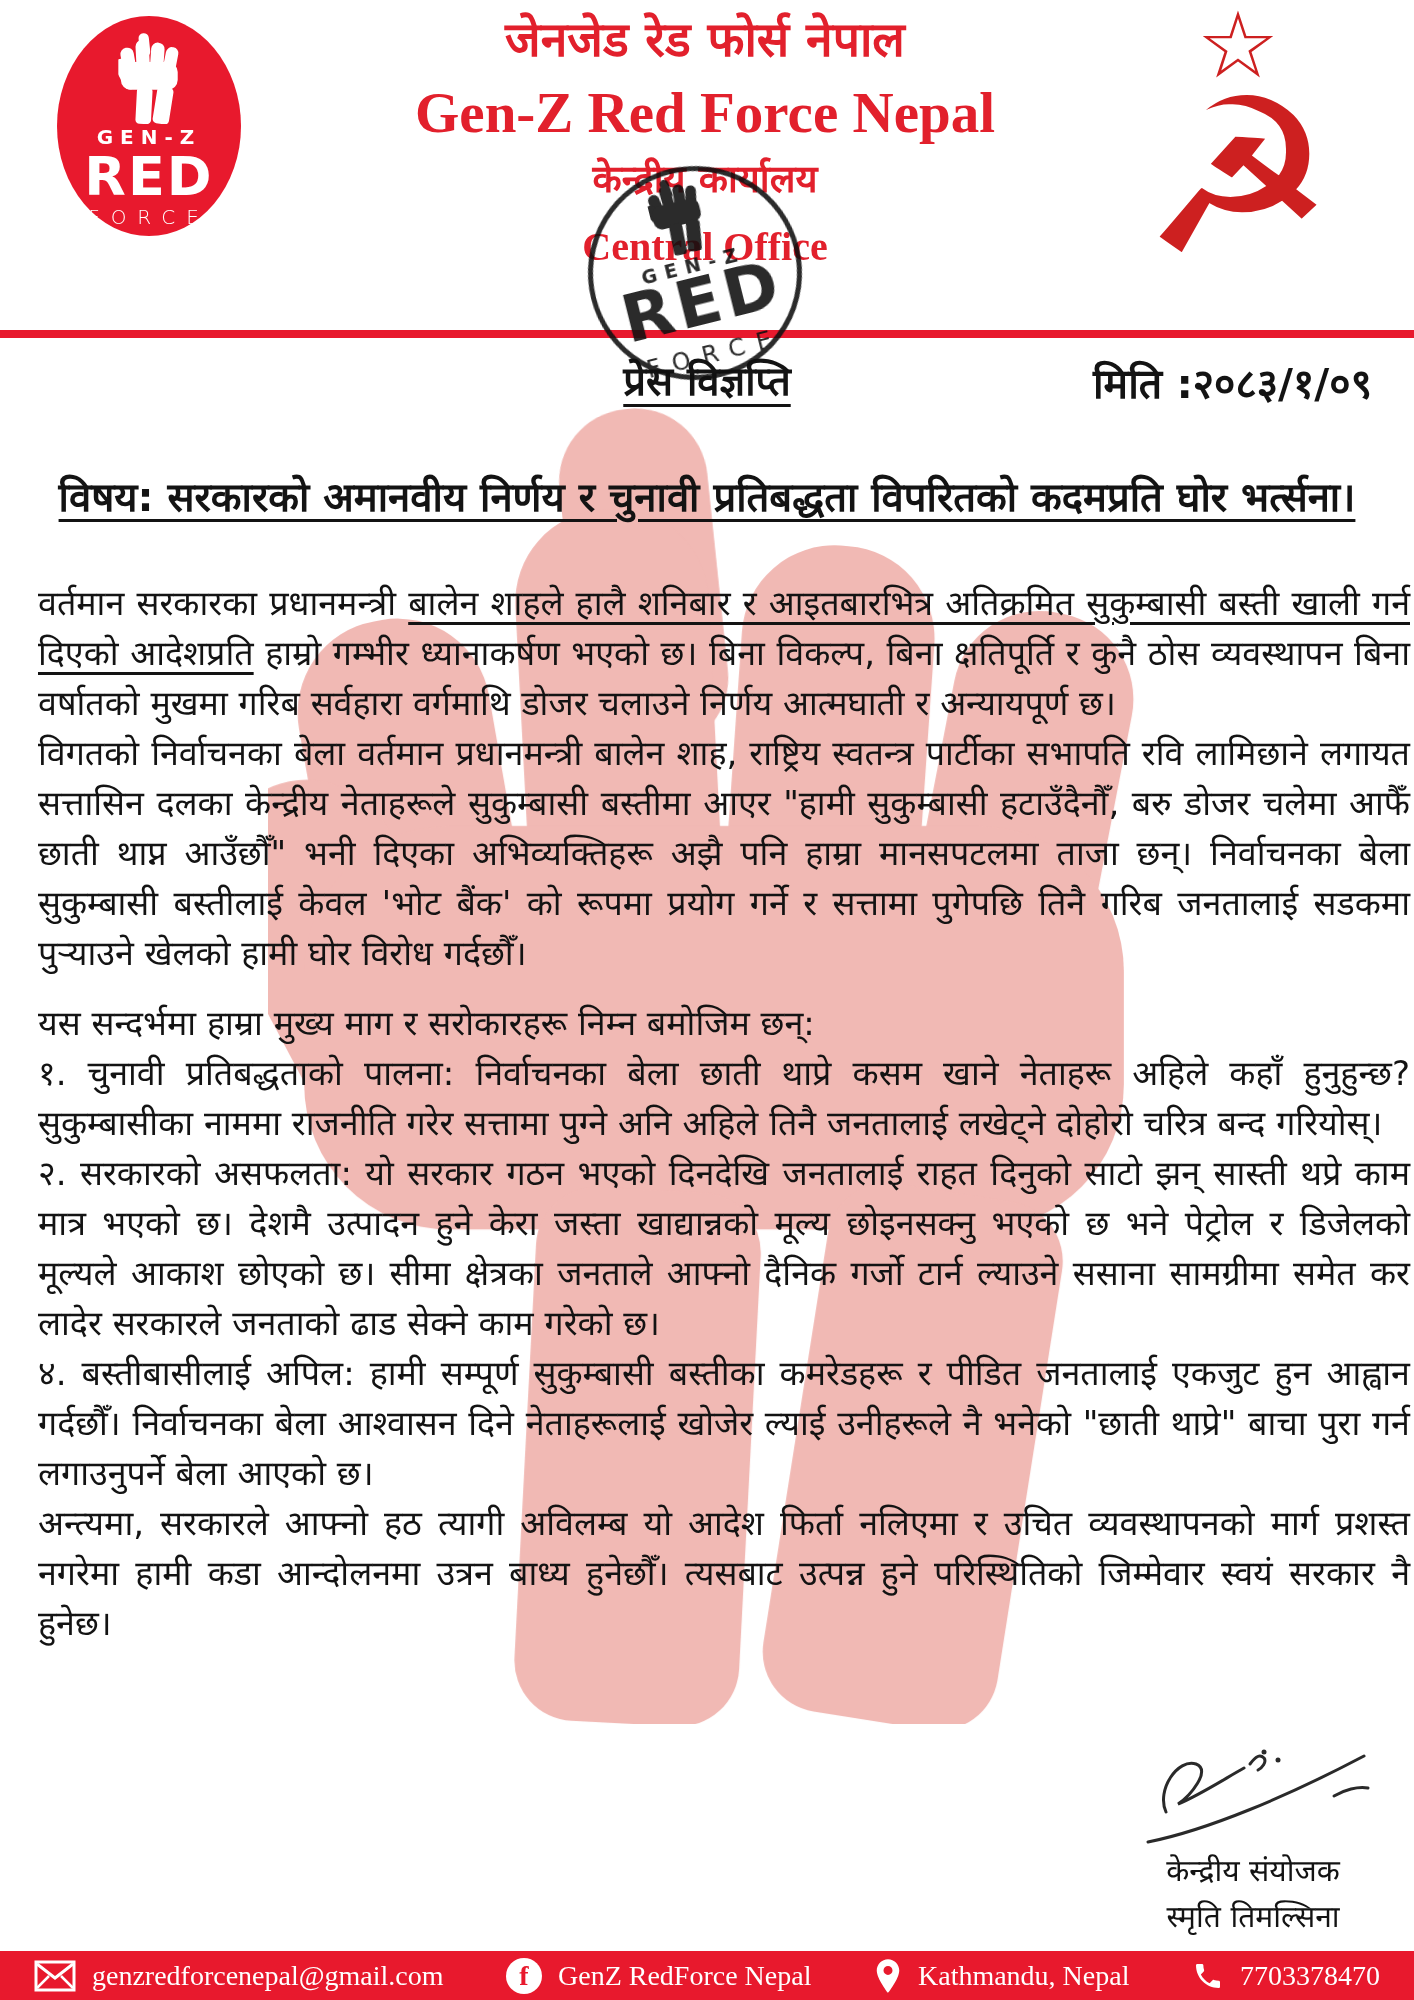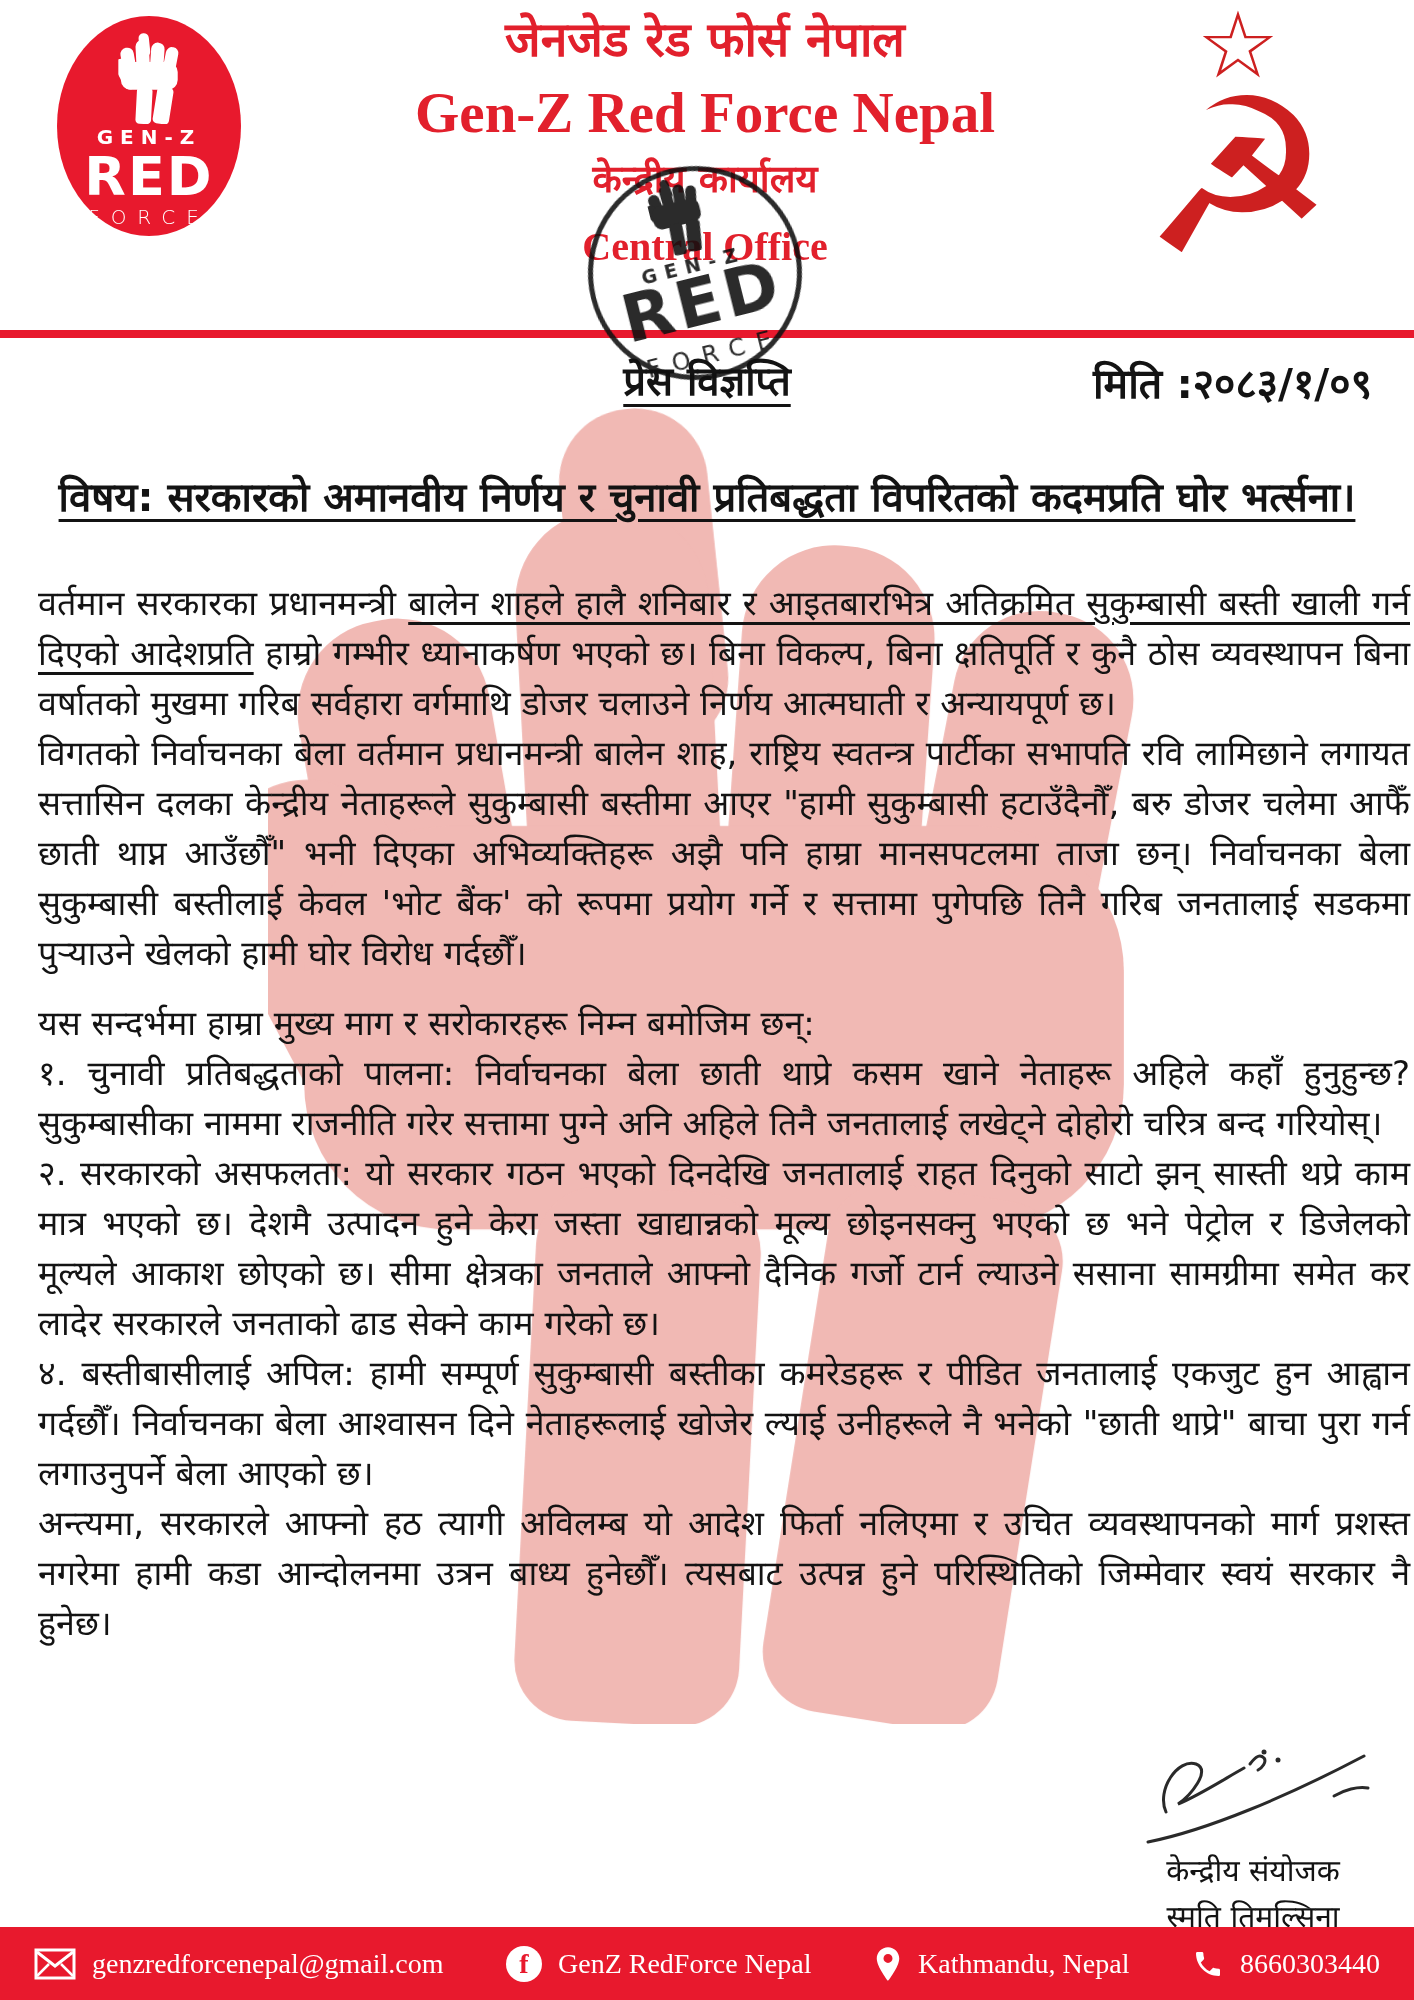--- a/index.html
+++ b/index.html
@@ -68,21 +68,21 @@
     font-size:34px;line-height:50px;text-align:justify;font-weight:500;
   }
   .body-text p{margin:0;}
   .body-text .after-gap{margin-top:20px;}
   .u{ text-decoration:underline;text-decoration-thickness:2.5px;text-underline-offset:7px;}
   
   .signature{position:absolute;right:26px;top:1738px;width:250px;height:120px;z-index:1;}
   .sig-block{position:absolute;right:36px;top:1848px;width:250px;text-align:center;z-index:1;font-size:30px;line-height:46px;font-weight:500;}
   
   .footer{
-    position:absolute;left:0;bottom:0;width:100%;height:73px;background:var(--footer-red);
+    position:absolute;left:0;bottom:0;width:100%;height:49px;background:var(--footer-red);
     display:flex;align-items:center;color:#fff;z-index:3;
     font-family:"Liberation Serif",serif;font-size:28px;
     padding:0 34px;justify-content:space-between;
   }
   .footer-item{display:flex;align-items:center;gap:16px;white-space:nowrap;}
   .fb-circle{
     width:36px;height:36px;border-radius:50%;background:#fff;color:var(--footer-red);
     display:flex;align-items:center;justify-content:center;
     font-family:"Liberation Serif",serif;font-weight:700;font-size:28px;line-height:1;
   }
@@ -205,17 +205,17 @@
     <div class="footer-item">
       <svg width="28" height="36" viewBox="0 0 24 32">
         <path fill-rule="evenodd" fill="#fff" d="M12 1C6.5 1 2 5.5 2 11c0 7.4 10 20 10 20s10-12.6 10-20C22 5.5 17.5 1 12 1zm0 14a4 4 0 1 1 0-8 4 4 0 0 1 0 8z"></path>
       </svg>
       <span>Kathmandu, Nepal</span>
     </div>
     <div class="footer-item">
       <svg width="32" height="32" viewBox="0 0 24 24">
         <path fill="#fff" d="M6.62 10.79c1.44 2.83 3.76 5.15 6.59 6.59l2.2-2.2c.27-.27.67-.36 1.02-.24 1.12.37 2.33.57 3.57.57.55 0 1 .45 1 1V20c0 .55-.45 1-1 1-9.39 0-17-7.61-17-17 0-.55.45-1 1-1h3.5c.55 0 1 .45 1 1 0 1.25.2 2.45.57 3.57.11.35.03.74-.25 1.02l-2.2 2.2z"></path>
       </svg>
-      <span>8660303440</span>
+      <span>7703378470</span>
     </div>
   </div>
 
 </div>
 
 </body></html>

